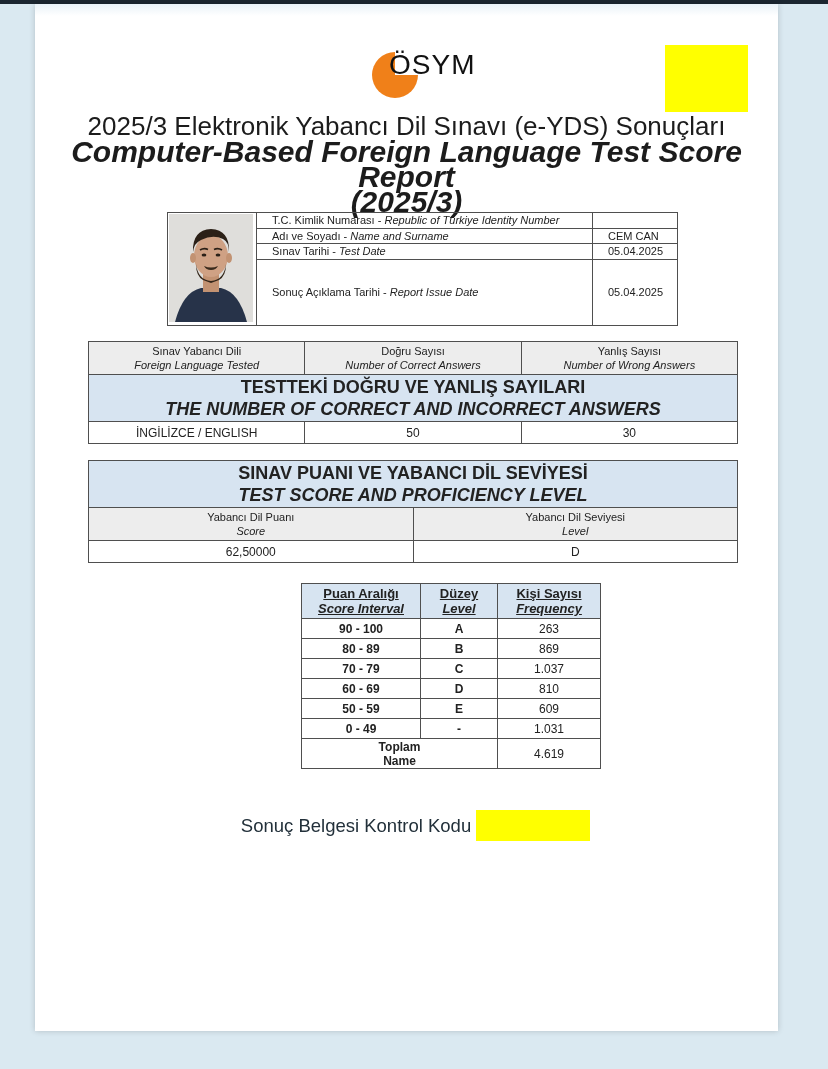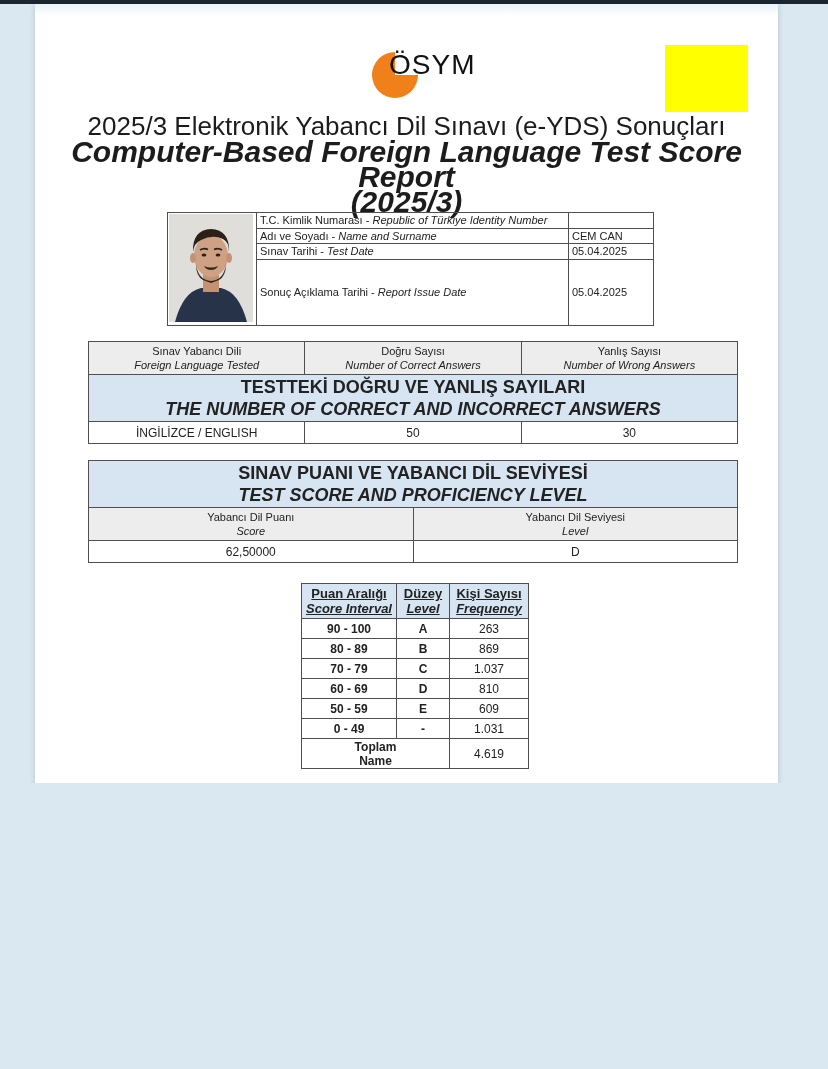--- a/index.html
+++ b/index.html
@@ -1,35 +1,35 @@
 <!DOCTYPE html>
 <html><head>
 <meta charset="utf-8">
 <style>
   html,body{margin:0;padding:0;background:#dae9f1;font-family:"Liberation Sans",sans-serif;}
-  .canvas{position:relative;width:828px;height:783px;background:#dae9f1;overflow:hidden;}
+  .canvas{position:relative;width:828px;height:1069px;background:#dae9f1;overflow:hidden;}
   .topbar{position:absolute;left:0;top:0;width:100%;height:4px;background:#1b2630;}
   .page{position:absolute;left:35px;top:4px;width:743px;height:1027px;background:#ffffff;box-shadow:0 0 6px rgba(0,0,0,.18);}
   .page::before{content:"";position:absolute;left:0;top:0;width:100%;height:12px;
     background:linear-gradient(#e9f2f8,#ffffff);}
   
   .logo-wrap{position:absolute;left:337px;top:48px;width:130px;height:50px;}
   .logo-circle{position:absolute;left:0;top:0;width:46px;height:46px;border-radius:50%;background:#f08019;}
   .logo-notch{position:absolute;left:23px;top:0;width:24px;height:23px;background:#ffffff;}
   .logo-text{position:absolute;left:17px;top:-3px;font-size:28px;color:#111;letter-spacing:1px;}
   
   .redaction{background:#ffff00;}
   .redaction-tr{position:absolute;left:630px;top:41px;width:83px;height:67px;}
   
   .title-block{position:absolute;left:0;top:110px;width:100%;text-align:center;color:#1c1c1c;}
   .title-tr{font-size:26px;font-weight:normal;line-height:25px;}
   .title-en{font-size:30px;font-weight:bold;font-style:italic;line-height:25px;}
   
   table{border-collapse:collapse;table-layout:fixed;color:#222;}
-  td,th{border:1px solid #4f4f4f;padding:0 3px;font-weight:normal;overflow:hidden;}
+  td,th{border:1px solid #4f4f4f;padding:0 15px;font-weight:normal;overflow:hidden;}
   .blue{background:#d7e4f1;}
   .gray{background:#ededed;}
   .it{font-style:italic;}
   .b{font-weight:bold;}
   
   .id-table{position:absolute;left:132px;top:208px;}
   .id-table table{width:483px;font-size:11px;}
   .id-table .photo-cell{width:86px;padding:1px;}
   .id-table .label-cell{width:305px;text-align:left;}
   .id-table .value-cell{width:84px;text-align:left;}

